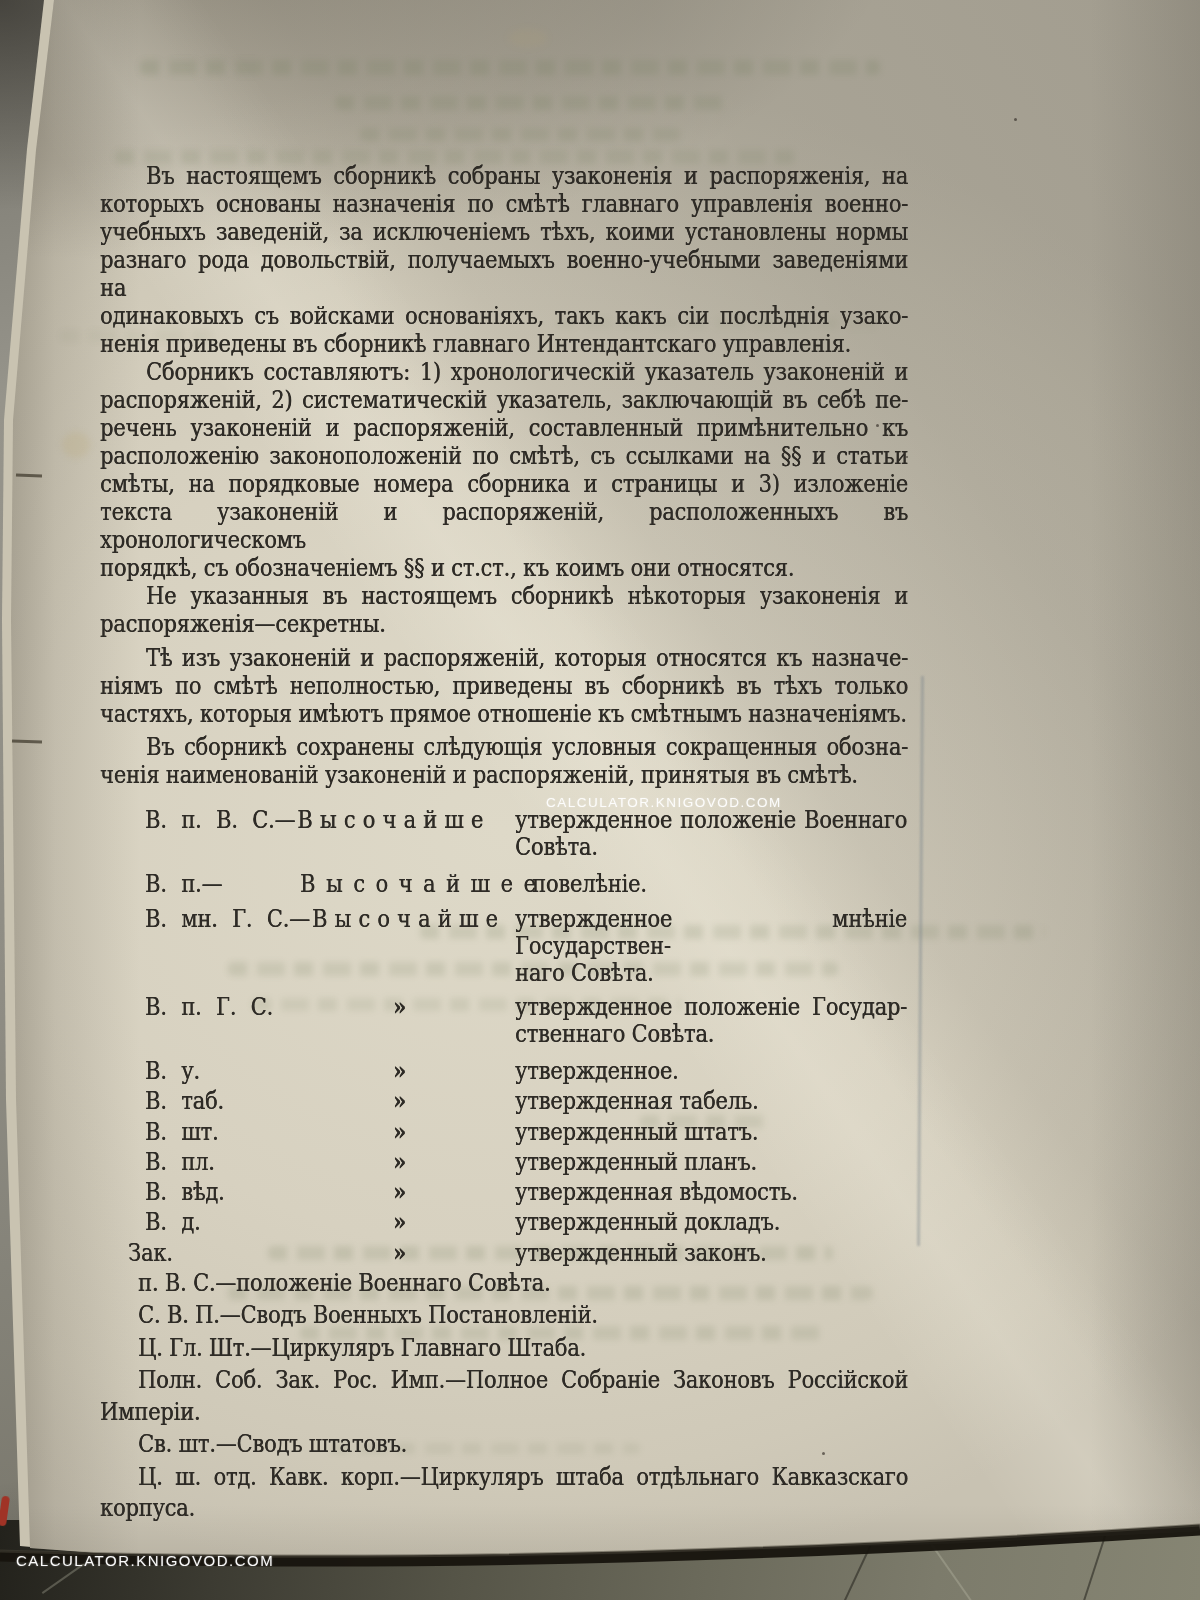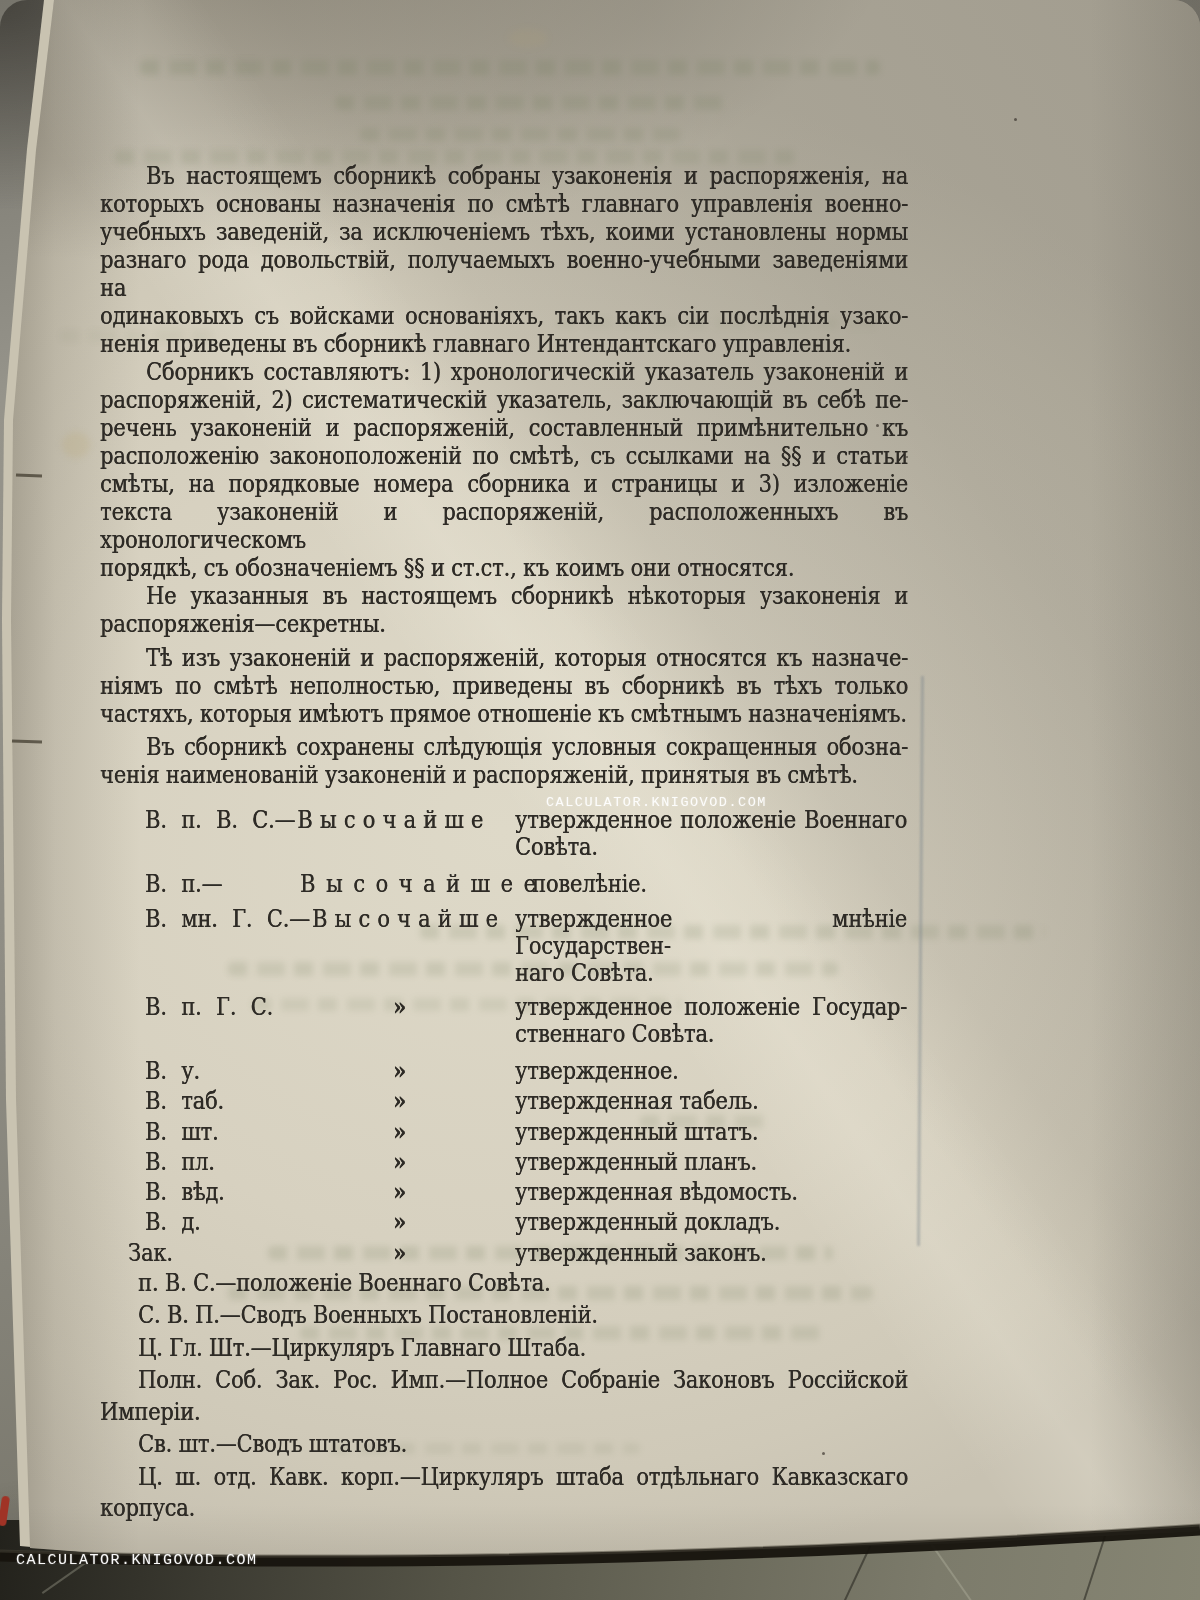--- a/index.html
+++ b/index.html
@@ -1,19 +1,19 @@
 <!DOCTYPE html>
 <html><head>
 <meta charset="utf-8">
 <style>
   html,body{margin:0;padding:0;}
   body{width:1200px;height:1600px;overflow:hidden;position:relative;
        background:linear-gradient(170deg,#77756c 0%,#96948b 22%,#8f8d84 55%,#7b796e 85%,#5f5e53 100%);
        font-family:"DejaVu Serif", serif;}
-  .layer{position:absolute;left:0;top:0;width:1200px;height:1600px;border-radius:27px;}
+  .layer{position:absolute;left:0;top:0;width:1200px;height:1600px;}
 
   
   .backdrop-shade{background:radial-gradient(ellipse 420px 300px at 0% 0%, rgba(30,28,24,.55), transparent 70%),
                   radial-gradient(ellipse 900px 200px at 35% 100%, rgba(20,19,15,.35), transparent 75%);}
 
   
   .table{position:absolute;left:0;top:1520px;width:1200px;height:80px;overflow:hidden;
          background:linear-gradient(97deg,#23221c 0%,#3c3b32 18%,#555447 38%,#6a695a 58%,#7c7b6b 78%,#868573 100%);}
   .scratch{position:absolute;background:rgba(200,198,180,.30);}
   .scratch.dark{background:rgba(35,33,27,.55);}
@@ -66,21 +66,21 @@
   .after-word{position:absolute;left:432px;top:0;white-space:nowrap;}
   .abbr-row.single{height:24px;}
   .ditto{position:absolute;left:293px;top:0;font-weight:bold;}
   .desc{margin-left:415px;width:392px;}
 
   .defs{margin-top:0px;}
   .def{line-height:28px;margin-top:1px;}
   .def .line.first{text-indent:38px;}
 
   
-  .wm{position:absolute;font-family:Liberation Mono, monospace;color:rgba(255,255,255,.92);
+  .wm{position:absolute;font-family:Liberation Sans, sans-serif;color:rgba(255,255,255,.92);
       letter-spacing:1.5px;white-space:nowrap;text-shadow:0 0 2px rgba(255,255,255,.35);}
   .wm-center{left:546px;top:795px;font-size:13.5px;}
   .wm-bottom{left:16px;top:1552px;font-size:15px;color:rgba(255,255,255,.97);}
 
   .edge-svg{position:absolute;left:0;top:1518px;pointer-events:none;}
 </style>
 </head>
 <body>
 
 <div class="layer backdrop-shade"></div>

